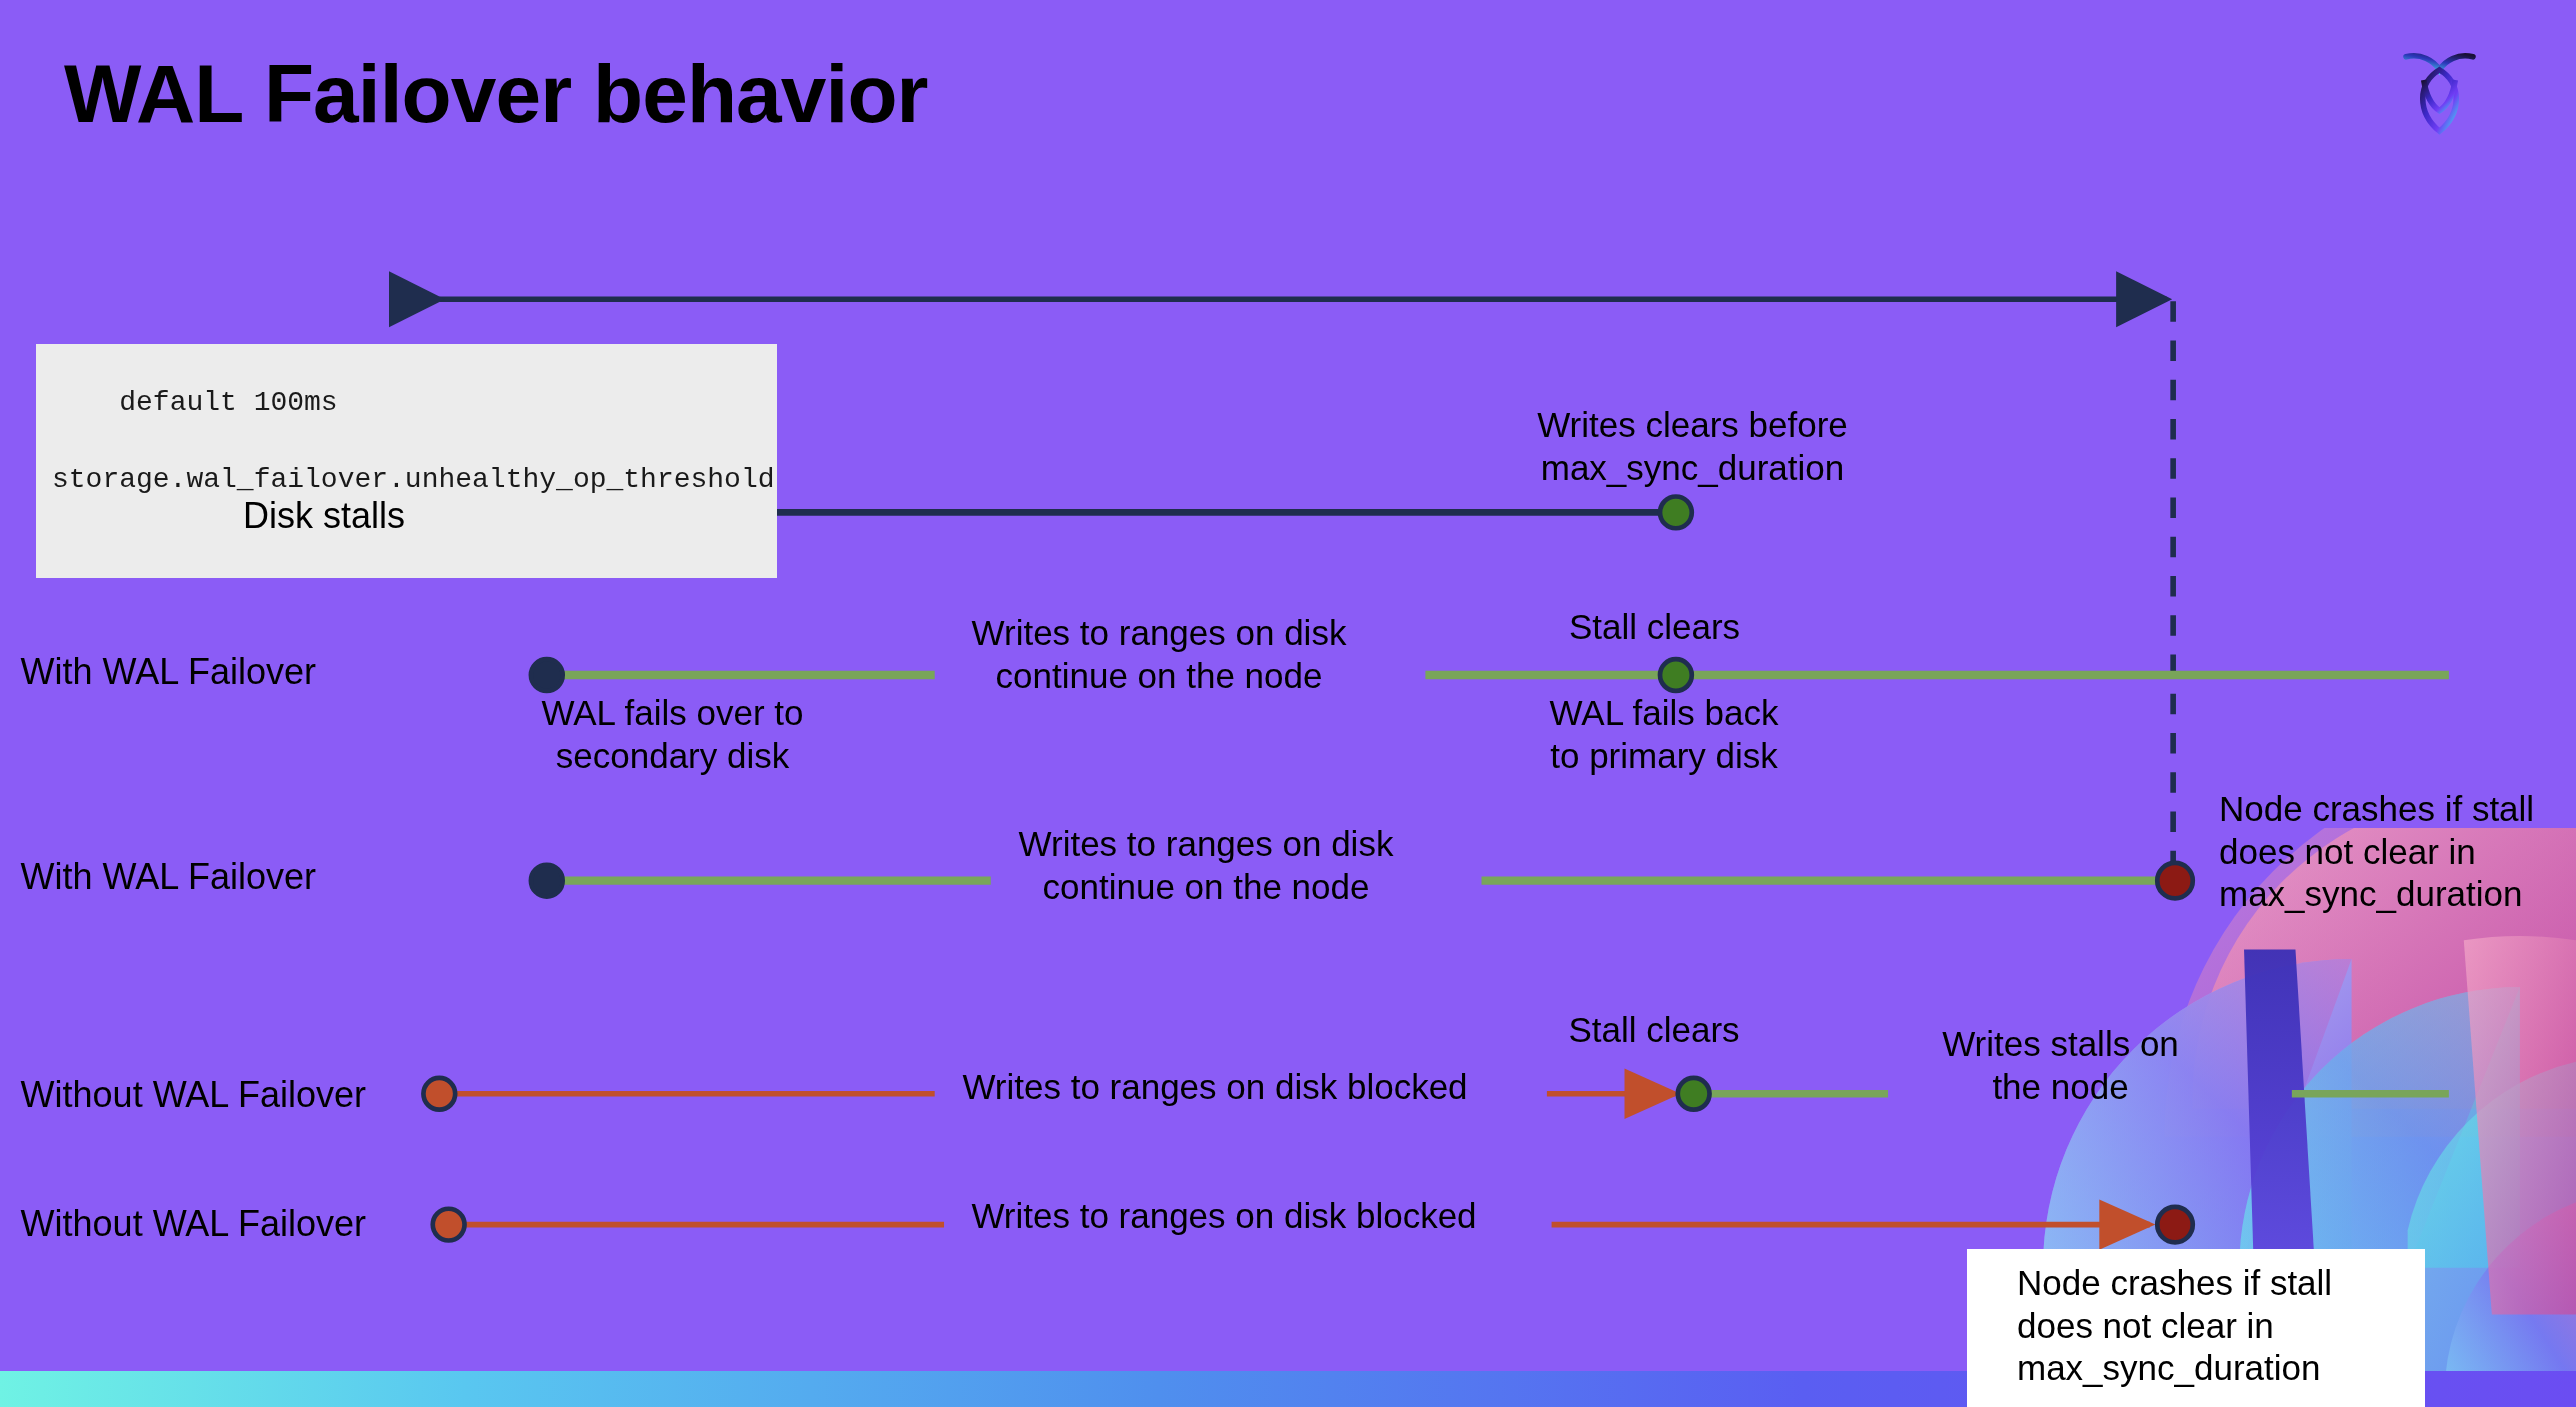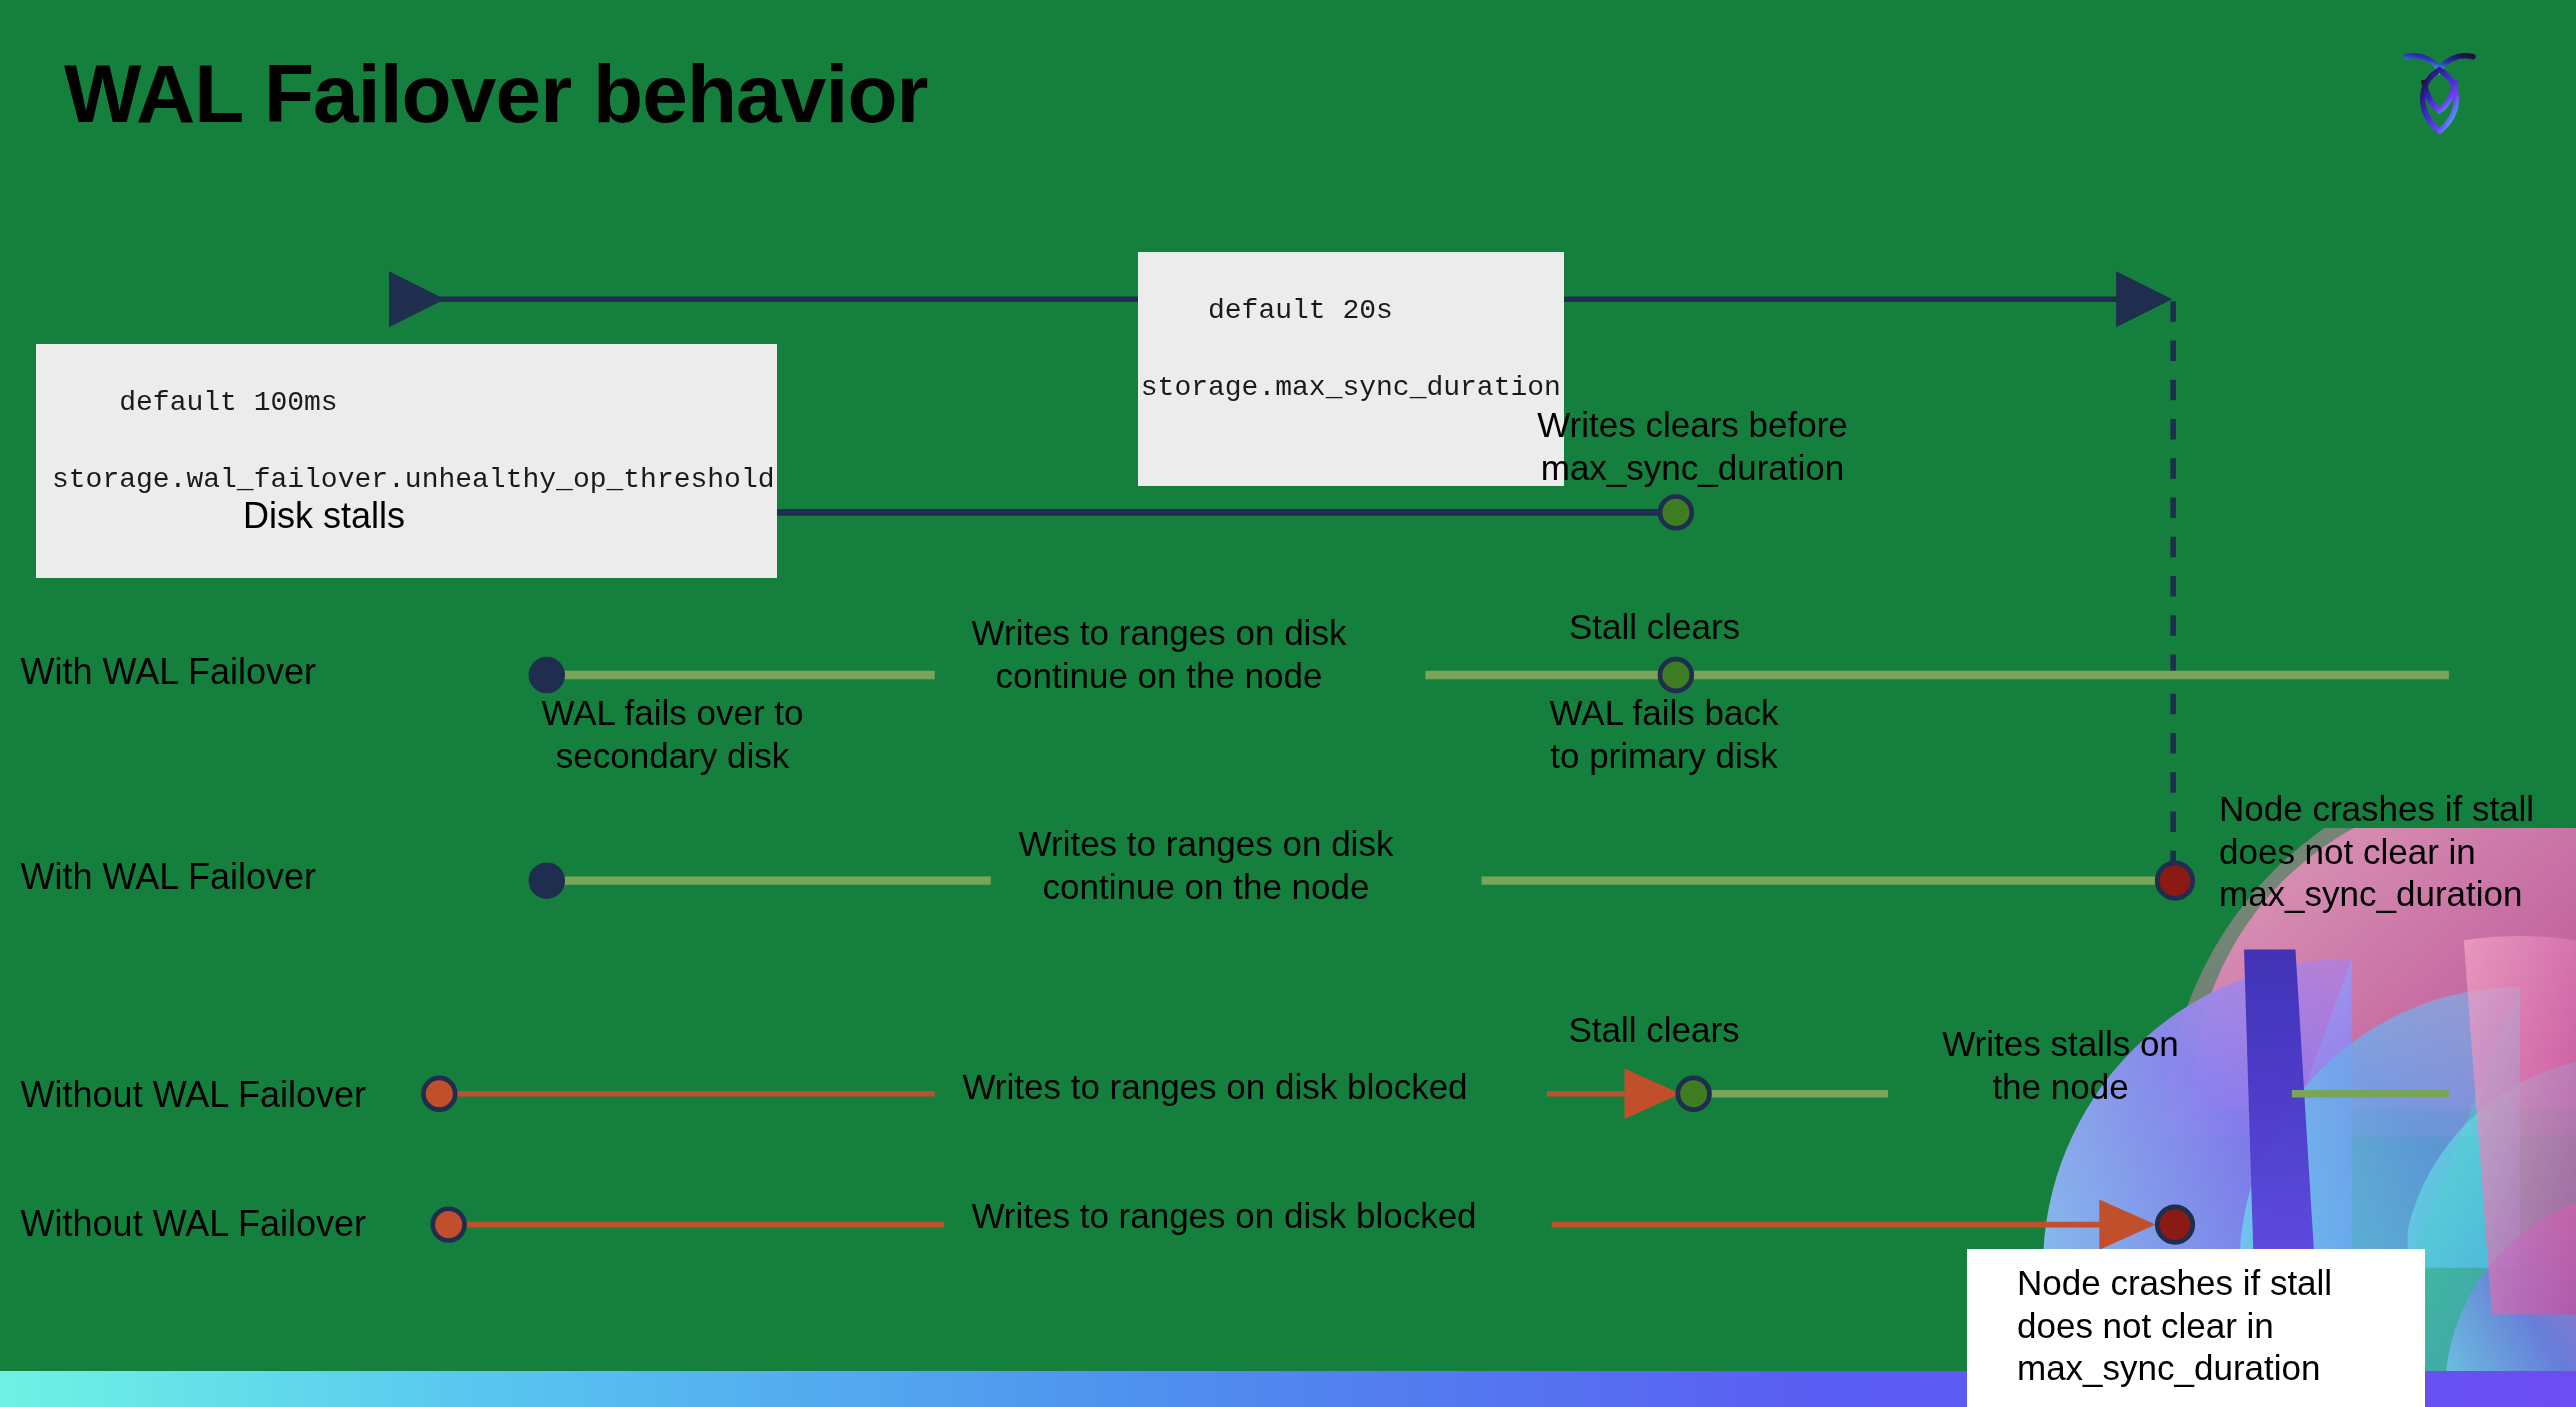--- a/index.html
+++ b/index.html
@@ -3,21 +3,21 @@
 <meta charset="utf-8">
 <style>
   html,body{margin:0;padding:0;}
   body{
     width:2576px;height:1408px;
     background:#ffffff;
     font-family:"Liberation Sans", sans-serif;
     overflow:hidden;
     position:relative;
   }
-  .slide{position:absolute;inset:0;overflow:hidden;background:#15803d;}
+  .slide{position:absolute;inset:0;overflow:hidden;background:#8b5cf6;}
 
   
   .title{
     position:absolute;left:64px;top:49px;
     font-size:82px;font-weight:bold;color:#000;
     letter-spacing:-0.9px;line-height:1.1;
     white-space:nowrap;
   }
 
   
@@ -215,24 +215,20 @@
           <stop offset="45%" stop-color="#2b35b8"></stop>
         <stop offset="100%" stop-color="#4ae6f5"></stop>
       </linearGradient>
     </defs>
     <path d="M14 22 C30 18 44 26 50 36 C56 26 70 18 86 22" stroke="url(#lg2)" stroke-width="6" fill="none" stroke-linecap="round"></path>
     <path d="M50 36 C26 50 26 82 50 102 C74 82 74 50 50 36 Z" stroke="url(#lg1)" stroke-width="6" fill="none"></path>
     <path d="M33 47 C36 66 44 76 50 80 C56 76 64 66 67 47" stroke="url(#lg1)" stroke-width="6" fill="none"></path>
     <path d="M50 80 L50 102" stroke="url(#lg1)" stroke-width="6" fill="none"></path>
   </svg>
 
-  <div class="code-chip" id="chip-maxsync">
-    <span>default 20s</span>
-    <span class="l2">storage.max_sync_duration</span>
-  </div>
 
   <div class="code-chip" id="chip-unhealthy">
     <span>default 100ms</span>
     <span class="l2">storage.wal_failover.unhealthy_op_threshold</span>
   </div>
 
   <div class="lbl row-label" id="lbl-disk-stalls">Disk stalls</div>
   <div class="lbl row-label" id="lbl-with1">With WAL Failover</div>
   <div class="lbl row-label" id="lbl-with2">With WAL Failover</div>
   <div class="lbl row-label" id="lbl-without1">Without WAL Failover</div>

